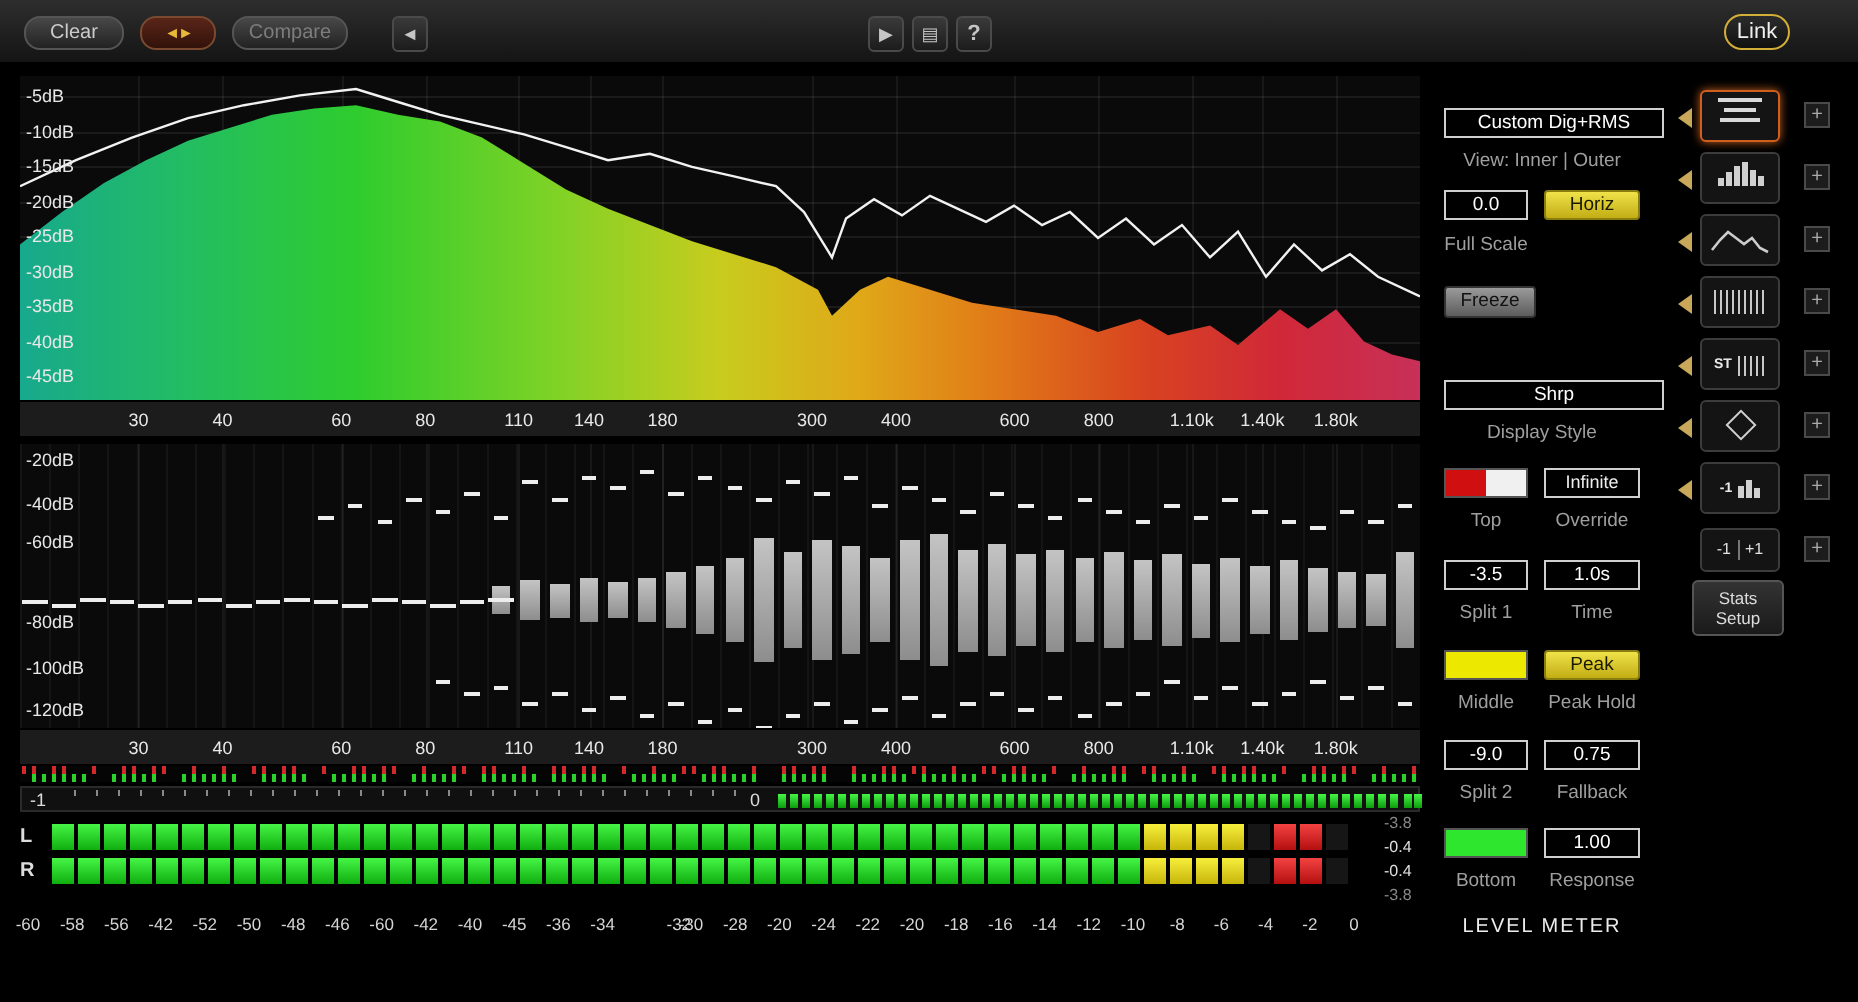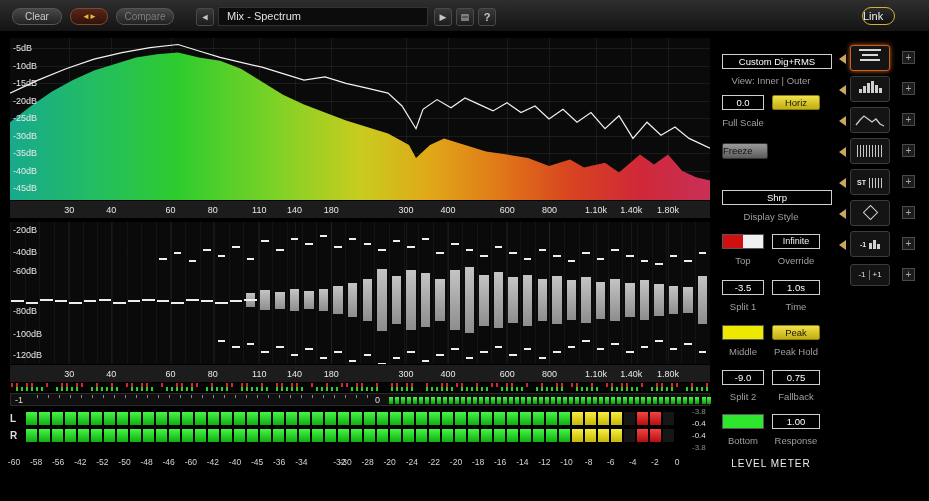--- a/index.html
+++ b/index.html
@@ -25,21 +25,21 @@
   #tb-play{left:434px}
   #tb-list{left:456px}
   #tb-help{left:478px;font-size:11px;font-weight:bold}
   #brand{position:absolute;left:672px;top:6px;height:20px;display:flex;align-items:center}
   #brand-dots{display:flex;flex-direction:column;gap:3px;margin-right:5px}
   #brand-dots span{width:4px;height:4px;background:#cfcfcf}
   #brand-main{color:#fff;font-size:15px;font-weight:bold;letter-spacing:.5px;margin-right:6px}
   #brand-sub{color:#bdbdbd;font-size:13px}
   #tb-link{position:absolute;left:862px;top:7px;width:33px;height:18px;border:1px solid #d4af37;
     border-radius:9px;background:linear-gradient(#2c2c2c,#101010);color:#eee;font-size:11px;
-    line-height:16px;text-align:left}
+    line-height:16px;text-align:center}
 
   
   .panel{position:absolute;left:10px;width:700px;background:#0a0a0a}
   #spectrum-panel{top:38px;height:180px}
   #histogram-panel{top:222px;height:160px}
   .plot{position:relative;width:700px;overflow:hidden;background:#0a0a0a}
   #spectrum-plot{height:162px}
   #histogram-plot{height:142px;
     background:repeating-linear-gradient(90deg,rgba(255,255,255,.045) 0,rgba(255,255,255,.045) 1px,transparent 1px,transparent 14.58px)}
   .freq-scale{position:relative;width:700px;height:18px;background:#1c1c1c;border-top:1px solid #000}
@@ -76,21 +76,21 @@
   
   #control-panel{position:absolute;left:715px;top:38px;width:112px;height:448px}
   .cp-field,.cp-select{position:absolute;height:15px;background:#000;border:1px solid #cfcfcf;
     color:#fff;font-size:9.5px;line-height:13px;text-align:center}
   .cp-select{left:7px;width:110px}
   .cp-col1{left:7px;width:42px}
   .cp-col2{left:57px;width:48px}
   .cp-btn-yellow{position:absolute;height:15px;background:linear-gradient(#f0e24a,#c2ad14);
     border:1px solid #8a7d10;color:#1a1a00;font-size:9.5px;line-height:13px;text-align:center;border-radius:2px}
   .cp-btn-grey{position:absolute;height:16px;background:linear-gradient(#9a9a9a,#5c5c5c);
-    border:1px solid #333;color:#111;font-size:9.5px;line-height:14px;text-align:left;border-radius:2px}
+    border:1px solid #333;color:#111;font-size:9.5px;line-height:14px;text-align:center;border-radius:2px}
   .cp-btn-dark{position:absolute;height:15px;background:#000;border:1px solid #cfcfcf;color:#eee;
     font-size:9px;line-height:13px;text-align:center}
   .cp-label{position:absolute;color:#9f9f9f;font-size:9.5px;white-space:nowrap}
   .cp-label.c1{left:7px;width:42px;text-align:center}
   .cp-label.c2{left:57px;width:48px;text-align:center}
   .cp-swatch{position:absolute;left:7px;width:42px;height:15px;border:1px solid #555}
   #cp-meter-title{position:absolute;left:0;width:112px;text-align:center;color:#ececec;
     font-size:10px;letter-spacing:1px}
 
   
@@ -120,21 +120,20 @@
 </head>
 <body>
 
 <div id="app">
 
   <div id="toolbar">
     <div class="tb-btn" id="tb-clear">Clear</div>
     <div class="tb-btn" id="tb-swap">◄►</div>
     <div class="tb-btn" id="tb-compare">Compare</div>
     <div class="tb-sq" id="tb-prev">◄</div>
-    <div id="tb-preset">Mix - Spectrum</div>
     <div class="tb-sq" id="tb-play">▶</div>
     <div class="tb-sq" id="tb-list">▤</div>
     <div class="tb-sq" id="tb-help">?</div>
     <div id="tb-link">Link</div>
   </div>
 
   <div class="panel" id="spectrum-panel">
     <div class="plot" id="spectrum-plot">
       <svg id="spectrum-svg" width="700" height="162" viewBox="0 0 700 162" preserveAspectRatio="none">
           <defs>
@@ -882,14 +881,20 @@
             <div class="ic-bar" style="height: 6px;"></div>
             <div class="ic-bar" style="height: 9px;"></div>
             <div class="ic-bar" style="height: 5px;"></div>
           </div></div>
         <div class="sb-plus">+</div>
       </div>
       <div class="sb-row" style="top: 222px;">
         <div class="sb-range-btn"><span>-1</span><span class="div"></span><span>+1</span></div>
         <div class="sb-plus">+</div>
       </div>
+      <div class="sb-row" style="top: 250px;">
+        <div class="sb-stats-btn">
+          <div>Stats</div>
+          <div>Setup</div>
+        </div>
+      </div>
     </div>
 </div>
 
 </body></html>

